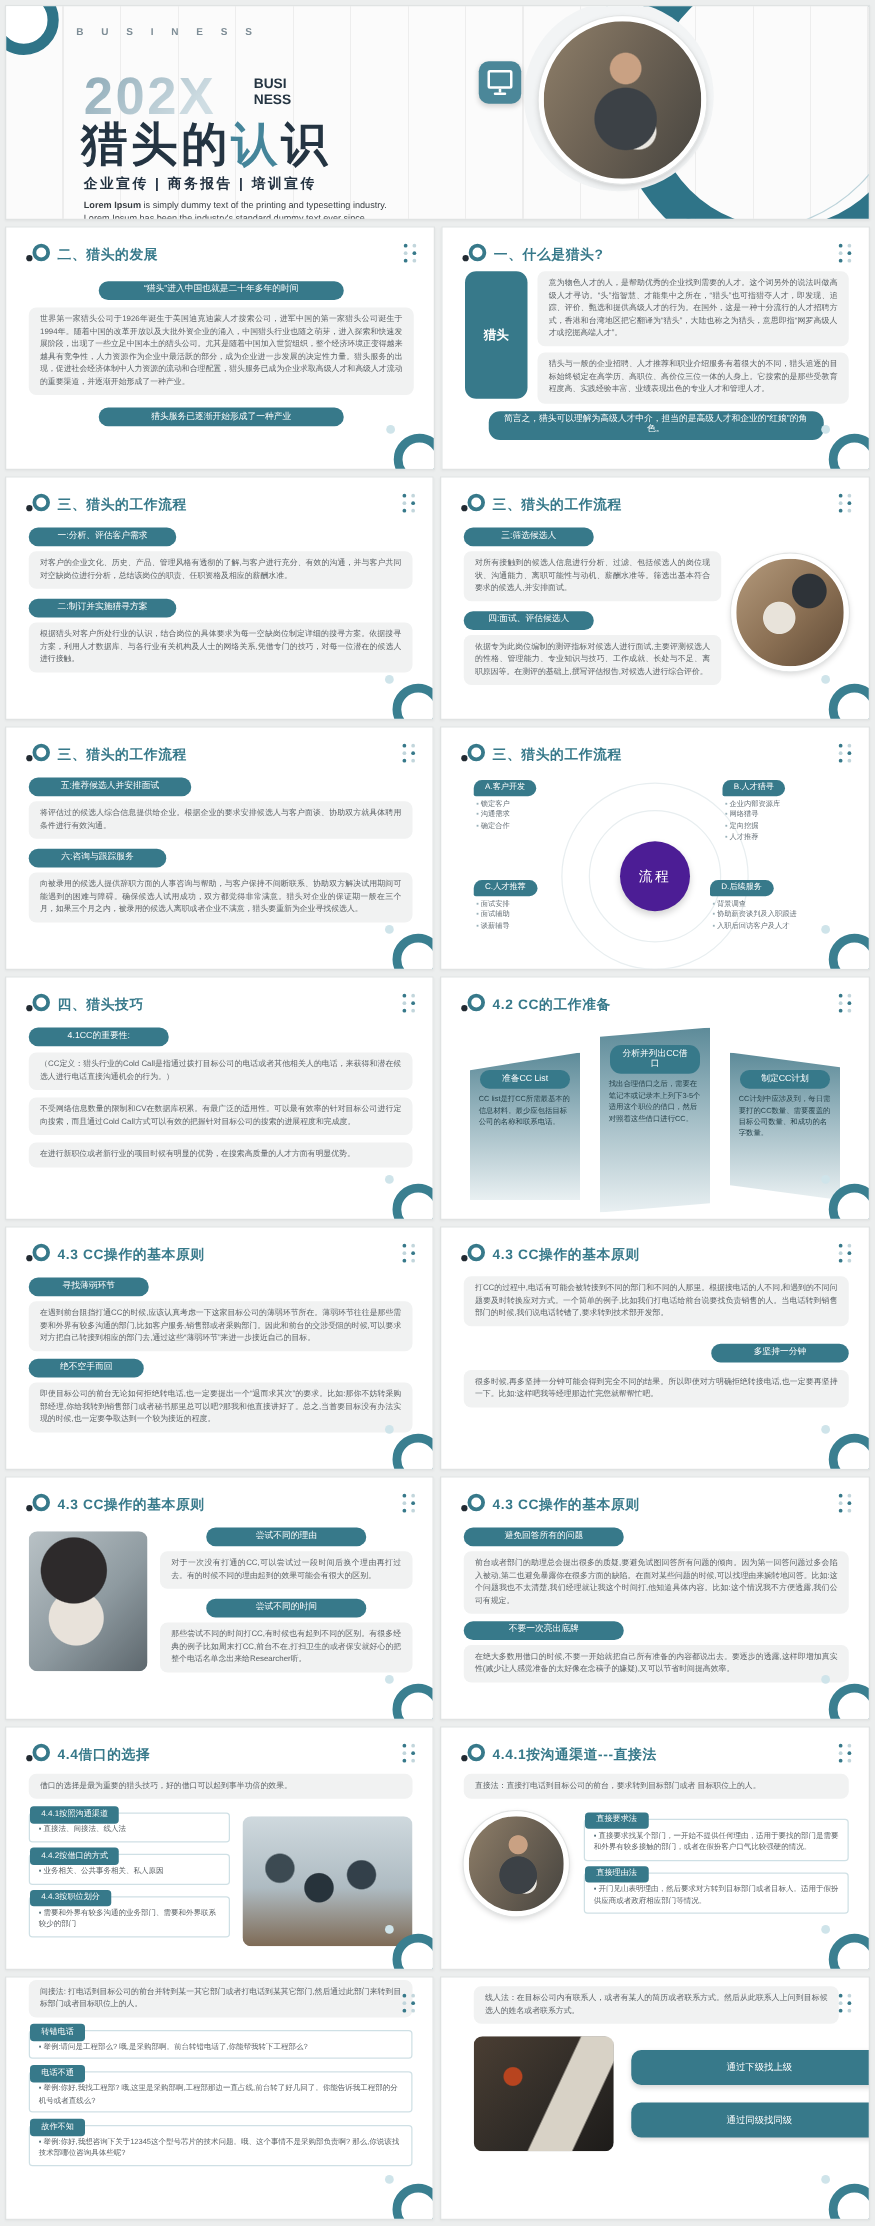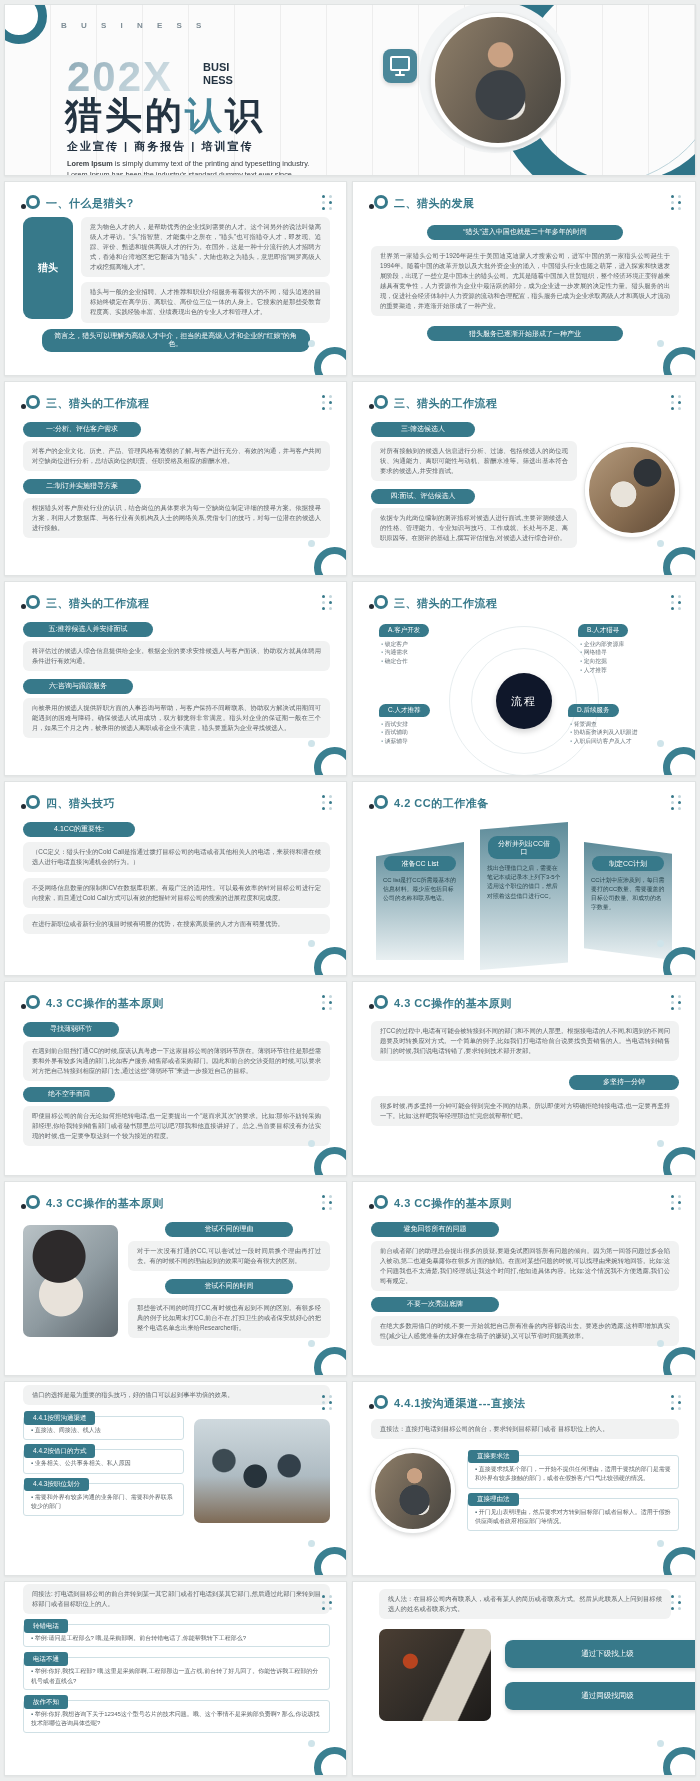--- a/index.html
+++ b/index.html
@@ -55,21 +55,21 @@
   .itx { font-size:6px; color:#5c6266; line-height:1.55; }
   .itx::before { content:"▪ "; color:#55707a; }
 
   
   .flow { position:relative; height:158px; }
   .flow .ring { position:absolute; left:50%; top:54%; transform:translate(-50%,-50%);
                 border:1px solid #e8eef0; border-radius:50%; }
   .flow .r1 { width:104px; height:104px; }
   .flow .r2 { width:148px; height:148px; }
   .flow .core { position:absolute; left:50%; top:54%; transform:translate(-50%,-50%);
-                width:56px; height:56px; background:#0f172a; border-radius:50%;
+                width:56px; height:56px; background:#4c1d95; border-radius:50%;
                 color:#fff; display:flex; align-items:center; justify-content:center;
                 font-size:11px; letter-spacing:2px; box-shadow:0 3px 6px rgba(0,0,0,.18); }
   .fgrp { position:absolute; width:95px; }
   .fgrp .flbl { display:inline-block; background:#37798a; color:#fff; font-size:6.5px;
                 line-height:1; padding:3px 9px; border-radius:8px 8px 8px 2px; }
   .fgrp ul { margin:3px 0 0 2px; padding:0; list-style:none; }
   .fgrp li { font-size:5.8px; color:#667077; line-height:1.5; }
   .fgrp li::before { content:"▪ "; color:#9ab2ba; }
 
   
@@ -183,20 +183,45 @@
           <div class="mon-stand"></div>
           <div class="mon-base"></div>
       </div>
       <div class="tphoto-halo"></div>
       <div class="tphoto ph-man ph-circ" style="border-radius:50%;"></div>
       <div class="tphoto-arc"></div>
     </div>
   </div>
 
   <div class="row">
+    <div class="card halfr">
+      <div class="hdr">
+          <span class="blt">
+            <i class="bd"></i>
+            <i class="br"></i>
+          </span>
+          <span class="ttl">二、猎头的发展</span>
+        </div>
+      <div class="dots">
+          <i></i>
+          <i class="lt"></i>
+          <i class="lt"></i>
+          <i></i>
+          <i></i>
+          <i class="lt"></i>
+        </div>
+      <div class="content">
+        <div style="text-align:center; margin:3px 0 6px 0;"><span class="pill" style="width:196px;">“猎头”进入中国也就是二十年多年的时间</span></div>
+        <div class="gbox">世界第一家猎头公司于1926年诞生于美国迪克迪蒙人才搜索公司，进军中国的第一家猎头公司诞生于1994年。随着中国的改革开放以及大批外资企业的涌入，中国猎头行业也随之萌芽，进入探索和快速发展阶段，出现了一些立足中国本土的猎头公司。尤其是随着中国加入世贸组织，整个经济环境正变得越来越具有竞争性，人力资源作为企业中最活跃的部分，成为企业进一步发展的决定性力量。猎头服务的出现，促进社会经济体制中人力资源的流动和合理配置，猎头服务已成为企业求取高级人才和高级人才流动的重要渠道，并逐渐开始形成了一种产业。</div>
+        <div style="text-align:center; margin-top:6px;"><span class="pill" style="width:196px;">猎头服务已逐渐开始形成了一种产业</span></div>
+      </div>
+      <div class="cdot"></div>
+      <div class="cres"></div>
+    </div>
+
     <div class="card half">
       <div class="hdr">
           <span class="blt">
             <i class="bd"></i>
             <i class="br"></i>
           </span>
           <span class="ttl">一、什么是猎头?</span>
         </div>
       <div class="dots">
           <i></i>
@@ -207,45 +232,20 @@
           <i class="lt"></i>
         </div>
       <div class="content" style="display:flex; gap:8px;">
         <div style="flex:0 0 50px; background:#37798a; border-radius:9px; height:102px; display:flex; align-items:center; justify-content:center; color:#fff; font-size:10px; font-weight:bold;">猎头</div>
         <div style="flex:1;">
           <div class="gbox">意为物色人才的人，是帮助优秀的企业找到需要的人才。这个词另外的说法叫做高级人才寻访。“头”指智慧、才能集中之所在，“猎头”也可指猎夺人才，即发现、追踪、评价、甄选和提供高级人才的行为。在国外，这是一种十分流行的人才招聘方式，香港和台湾地区把它翻译为“猎头”，大陆也称之为猎头，意思即指“网罗高级人才或挖掘高端人才”。</div>
           <div class="gbox" style="margin-top:5px;">猎头与一般的企业招聘、人才推荐和职业介绍服务有着很大的不同，猎头追逐的目标始终锁定在高学历、高职位、高价位三位一体的人身上。它搜索的是那些受教育程度高、实践经验丰富、业绩表现出色的专业人才和管理人才。</div>
         </div>
       </div>
       <div style="text-align:center; margin-top:6px;"><span class="pill" style="width:268px;">简言之，猎头可以理解为高级人才中介，担当的是高级人才和企业的“红娘”的角色。</span></div>
-      <div class="cdot"></div>
-      <div class="cres"></div>
-    </div>
-
-    <div class="card halfr">
-      <div class="hdr">
-          <span class="blt">
-            <i class="bd"></i>
-            <i class="br"></i>
-          </span>
-          <span class="ttl">二、猎头的发展</span>
-        </div>
-      <div class="dots">
-          <i></i>
-          <i class="lt"></i>
-          <i class="lt"></i>
-          <i></i>
-          <i></i>
-          <i class="lt"></i>
-        </div>
-      <div class="content">
-        <div style="text-align:center; margin:3px 0 6px 0;"><span class="pill" style="width:196px;">“猎头”进入中国也就是二十年多年的时间</span></div>
-        <div class="gbox">世界第一家猎头公司于1926年诞生于美国迪克迪蒙人才搜索公司，进军中国的第一家猎头公司诞生于1994年。随着中国的改革开放以及大批外资企业的涌入，中国猎头行业也随之萌芽，进入探索和快速发展阶段，出现了一些立足中国本土的猎头公司。尤其是随着中国加入世贸组织，整个经济环境正变得越来越具有竞争性，人力资源作为企业中最活跃的部分，成为企业进一步发展的决定性力量。猎头服务的出现，促进社会经济体制中人力资源的流动和合理配置，猎头服务已成为企业求取高级人才和高级人才流动的重要渠道，并逐渐开始形成了一种产业。</div>
-        <div style="text-align:center; margin-top:6px;"><span class="pill" style="width:196px;">猎头服务已逐渐开始形成了一种产业</span></div>
-      </div>
       <div class="cdot"></div>
       <div class="cres"></div>
     </div>
   </div>
 
   <div class="row">
     <div class="card half">
       <div class="hdr">
           <span class="blt">
             <i class="bd"></i>
@@ -554,20 +554,27 @@
         <span class="pill" style="width:128px; margin:6px 0 4px 0;">不要一次亮出底牌</span>
         <div class="gbox">在绝大多数用借口的时候,不要一开始就把自己所有准备的内容都说出去。要逐步的透露,这样即增加真实性(减少让人感觉准备的太好像在念稿子的嫌疑),又可以节省时间提高效率。</div>
       </div>
       <div class="cdot"></div>
       <div class="cres"></div>
     </div>
   </div>
 
   <div class="row">
     <div class="card half">
+      <div class="hdr">
+          <span class="blt">
+            <i class="bd"></i>
+            <i class="br"></i>
+          </span>
+          <span class="ttl">4.4借口的选择</span>
+        </div>
       <div class="dots">
           <i></i>
           <i class="lt"></i>
           <i class="lt"></i>
           <i></i>
           <i></i>
           <i class="lt"></i>
         </div>
       <div class="content">
         <div class="gbox" style="margin:2px 0 2px 0;">借口的选择是最为重要的猎头技巧，好的借口可以起到事半功倍的效果。</div>

